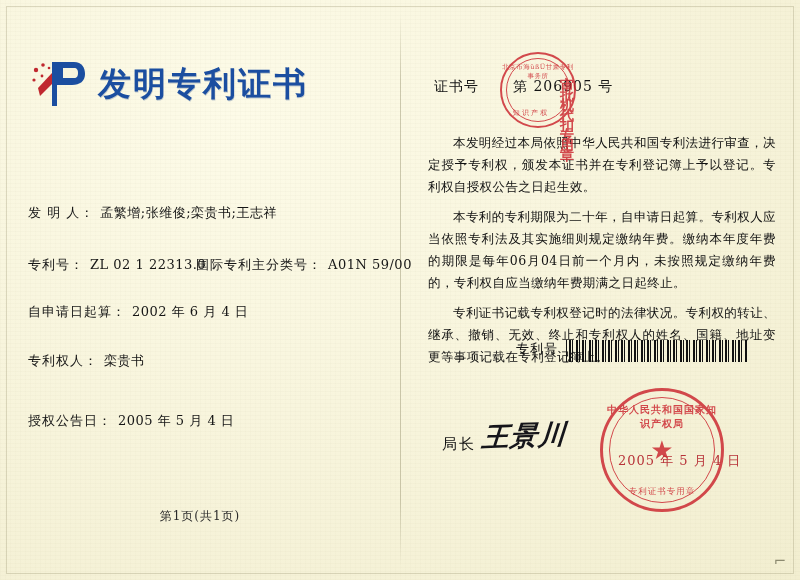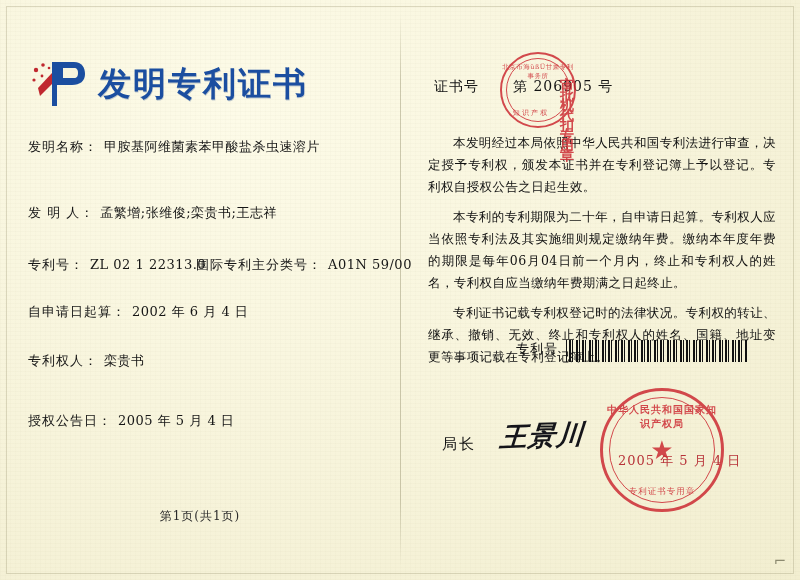--- a/index.html
+++ b/index.html
@@ -175,21 +175,21 @@
       #111 10px, #111 12px, transparent 12px, transparent 13px
     );
   }
 
   .director-row {
     position: absolute;
     left: 42px;
     top: 418px;
     display: flex;
     align-items: flex-end;
-    gap: 24px;
+    gap: 6px;
   }
   .director-label {
     font-family: "DejaVu Serif", "Liberation Serif", serif;
     font-size: 15px;
     color: #111;
     letter-spacing: 2px;
   }
   .signature {
     font-family: "DejaVu Serif", "Liberation Serif", serif;
     font-size: 27px;
@@ -325,23 +325,20 @@
           </g>
           <path d="M22 4 L27 4 L27 48 L22 48 Z" fill="#1b4ea0"></path>
           <path d="M27 4 L44 4 C52 4 55 10 55 16 C55 23 50 27 42 27 L27 27 Z" fill="#1b4ea0"></path>
           <path d="M33 10 L44 10 C47 10 48 12 48 15 C48 18 47 20 44 20 L33 20 Z" fill="#f7f4dd"></path>
           <path d="M8 30 L22 15 L22 26 L10 38 Z" fill="#c0282f"></path>
         </svg>
       </span>
       <span class="main-title">发明专利证书</span>
     </div>
 
-    <div class="field f-name">
-      <span class="lbl">发明名称：</span><span class="val">甲胺基阿维菌素苯甲酸盐杀虫速溶片</span>
-    </div>
 
     <div class="field f-inv">
       <span class="lbl">发 明 人：</span><span class="val">孟繁增;张维俊;栾贵书;王志祥</span>
     </div>
 
     <div class="field f-patno">
       <span class="lbl">专利号：</span><span class="val">ZL 02 1 22313.0</span>
     </div>
 
     <div class="field f-ipc">
@@ -364,21 +361,21 @@
   </div>
 
   <div class="right-page">
 
     <div class="certno-row">
       <span>证书号</span><span class="num">第 206905 号</span>
     </div>
 
     <div class="body-text">
       <p>本发明经过本局依照中华人民共和国专利法进行审查，决定授予专利权，颁发本证书并在专利登记簿上予以登记。专利权自授权公告之日起生效。</p>
-      <p>本专利的专利期限为二十年，自申请日起算。专利权人应当依照专利法及其实施细则规定缴纳年费。缴纳本年度年费的期限是每年06月04日前一个月内，终止和专利权人的姓名，专利权自应当缴纳年费期满之日起终止。</p>
+      <p>本专利的专利期限为二十年，自申请日起算。专利权人应当依照专利法及其实施细则规定缴纳年费。缴纳本年度年费的期限是每年06月04日前一个月内，未按照规定缴纳年费的，专利权自应当缴纳年费期满之日起终止。</p>
       <p>专利证书记载专利权登记时的法律状况。专利权的转让、继承、撤销、无效、终止和专利权人的姓名、国籍、地址变更等事项记载在专利登记簿上。</p>
     </div>
 
     <div class="barcode-row">
       <span class="barcode-label">专利号</span>
       <span class="barcode"></span>
     </div>
 
     <div class="director-row">
       <span class="director-label">局长</span>

